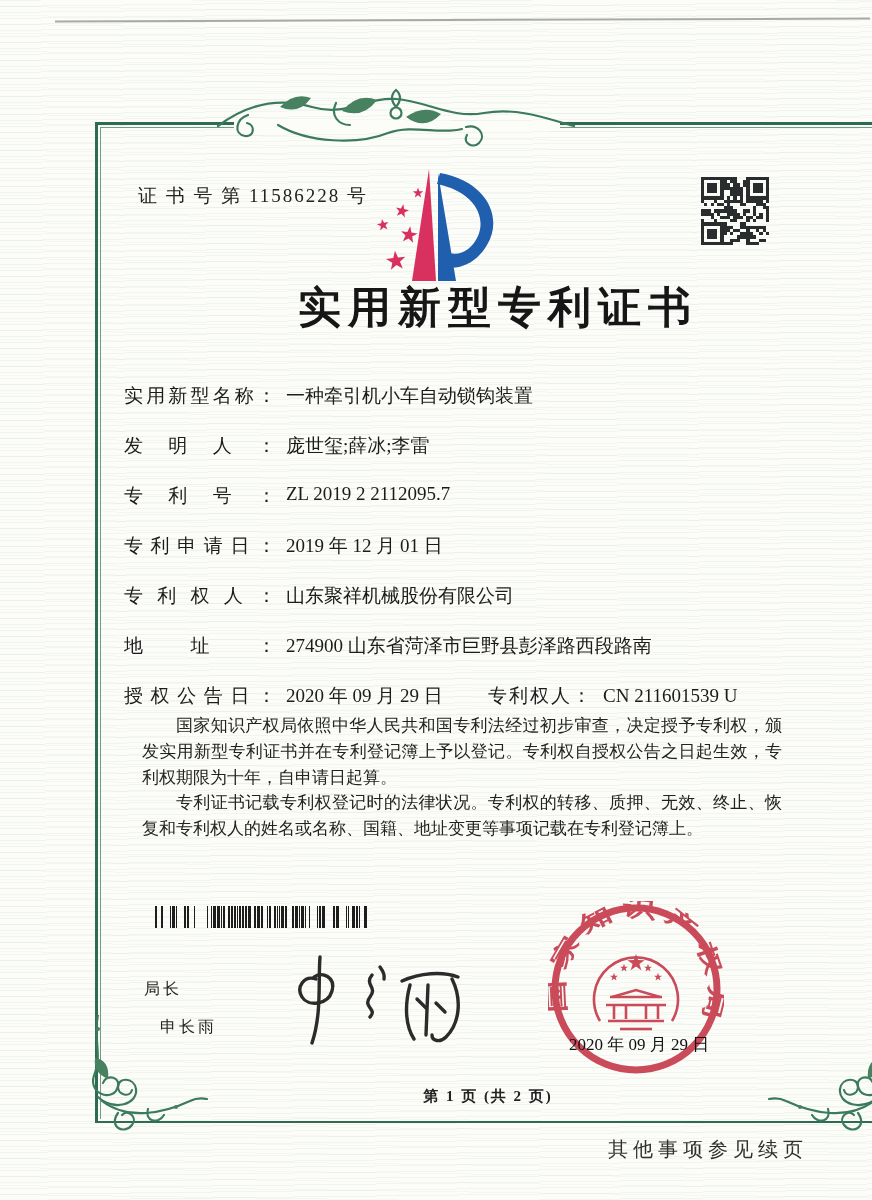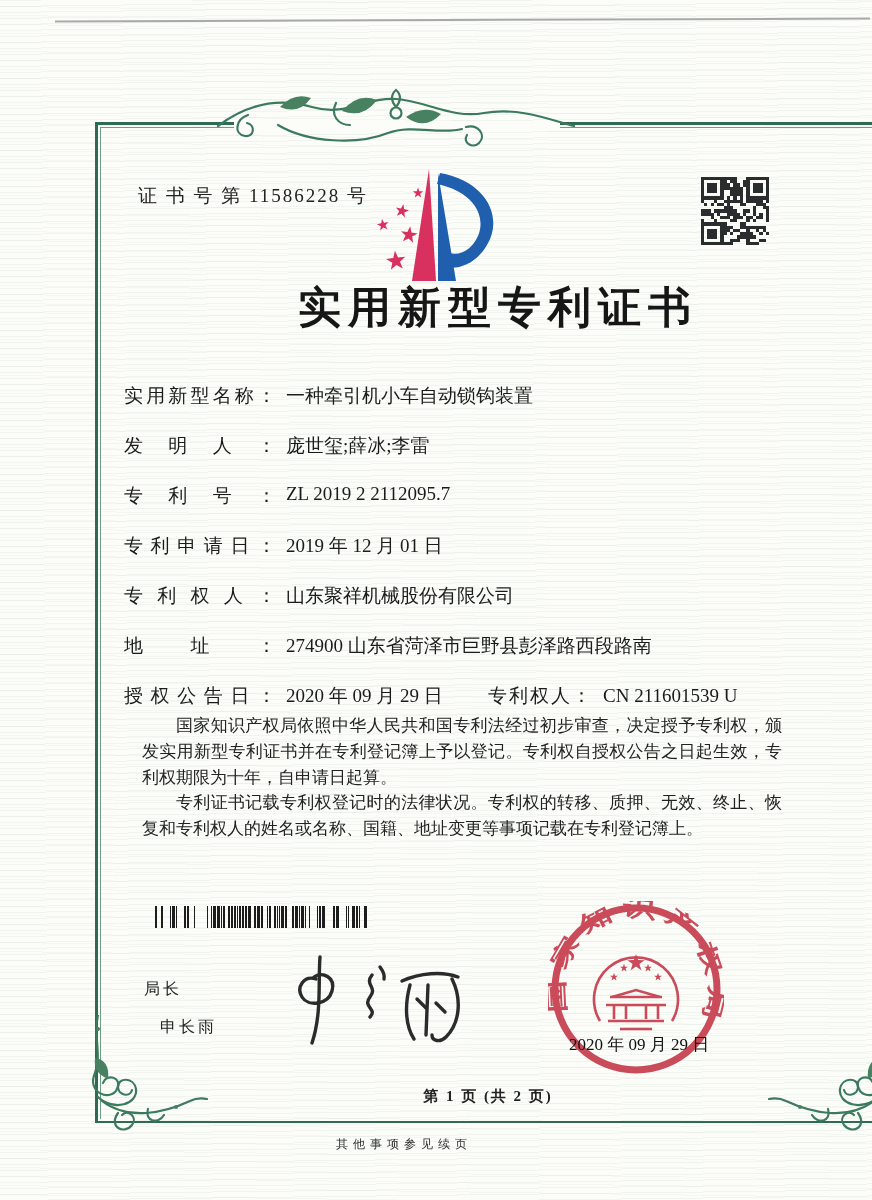--- a/index.html
+++ b/index.html
@@ -49,22 +49,22 @@
   
   .barcode{ position:absolute; left:55px; top:781px; width:215px; height:22px; }
   .signoff{ position:absolute; left:46px; top:854px; font-size:16px; letter-spacing:3px; color:#232323; }
   .signoff .name{ margin-top:17px;margin-left:16px; }
   .signature{ position:absolute; left:188px; top:826px; width:195px; height:98px; }
   .seal{ position:absolute; left:450px; top:776px; width:176px; height:176px; opacity:.93; }
   .seal-date{ position:absolute; left:456px; top:908px; width:170px; text-align:center;
     font-size:17px; color:#111; white-space:nowrap; z-index:5; }
   .page-info{ position:absolute; left:0; top:962px; width:100%; text-align:center;
     font-size:15px; letter-spacing:2px; color:#222;font-weight:bold; }
-  .continuation{ position:absolute; left:0; top:1136px; width:808px; text-align:center;
-    font-size:12px; letter-spacing:5px; color:#2f2f2f; }
+  .continuation{ position:absolute; left:0; top:1136px; width:808px; text-align:right;
+    font-size:20px; letter-spacing:5px; color:#2f2f2f; }
 
   .green-stroke{ stroke:#3c7a5c; fill:none; stroke-width:2.2; stroke-linecap:round; }
   .green-fill{ fill:#47815f; stroke:none; }
   .sig-stroke{ stroke:#2b2b2b; fill:none; stroke-width:3.4; stroke-linecap:round; stroke-linejoin:round; }
 </style>
 </head>
 <body>
 
 <div class="scan-line"></div>
 

